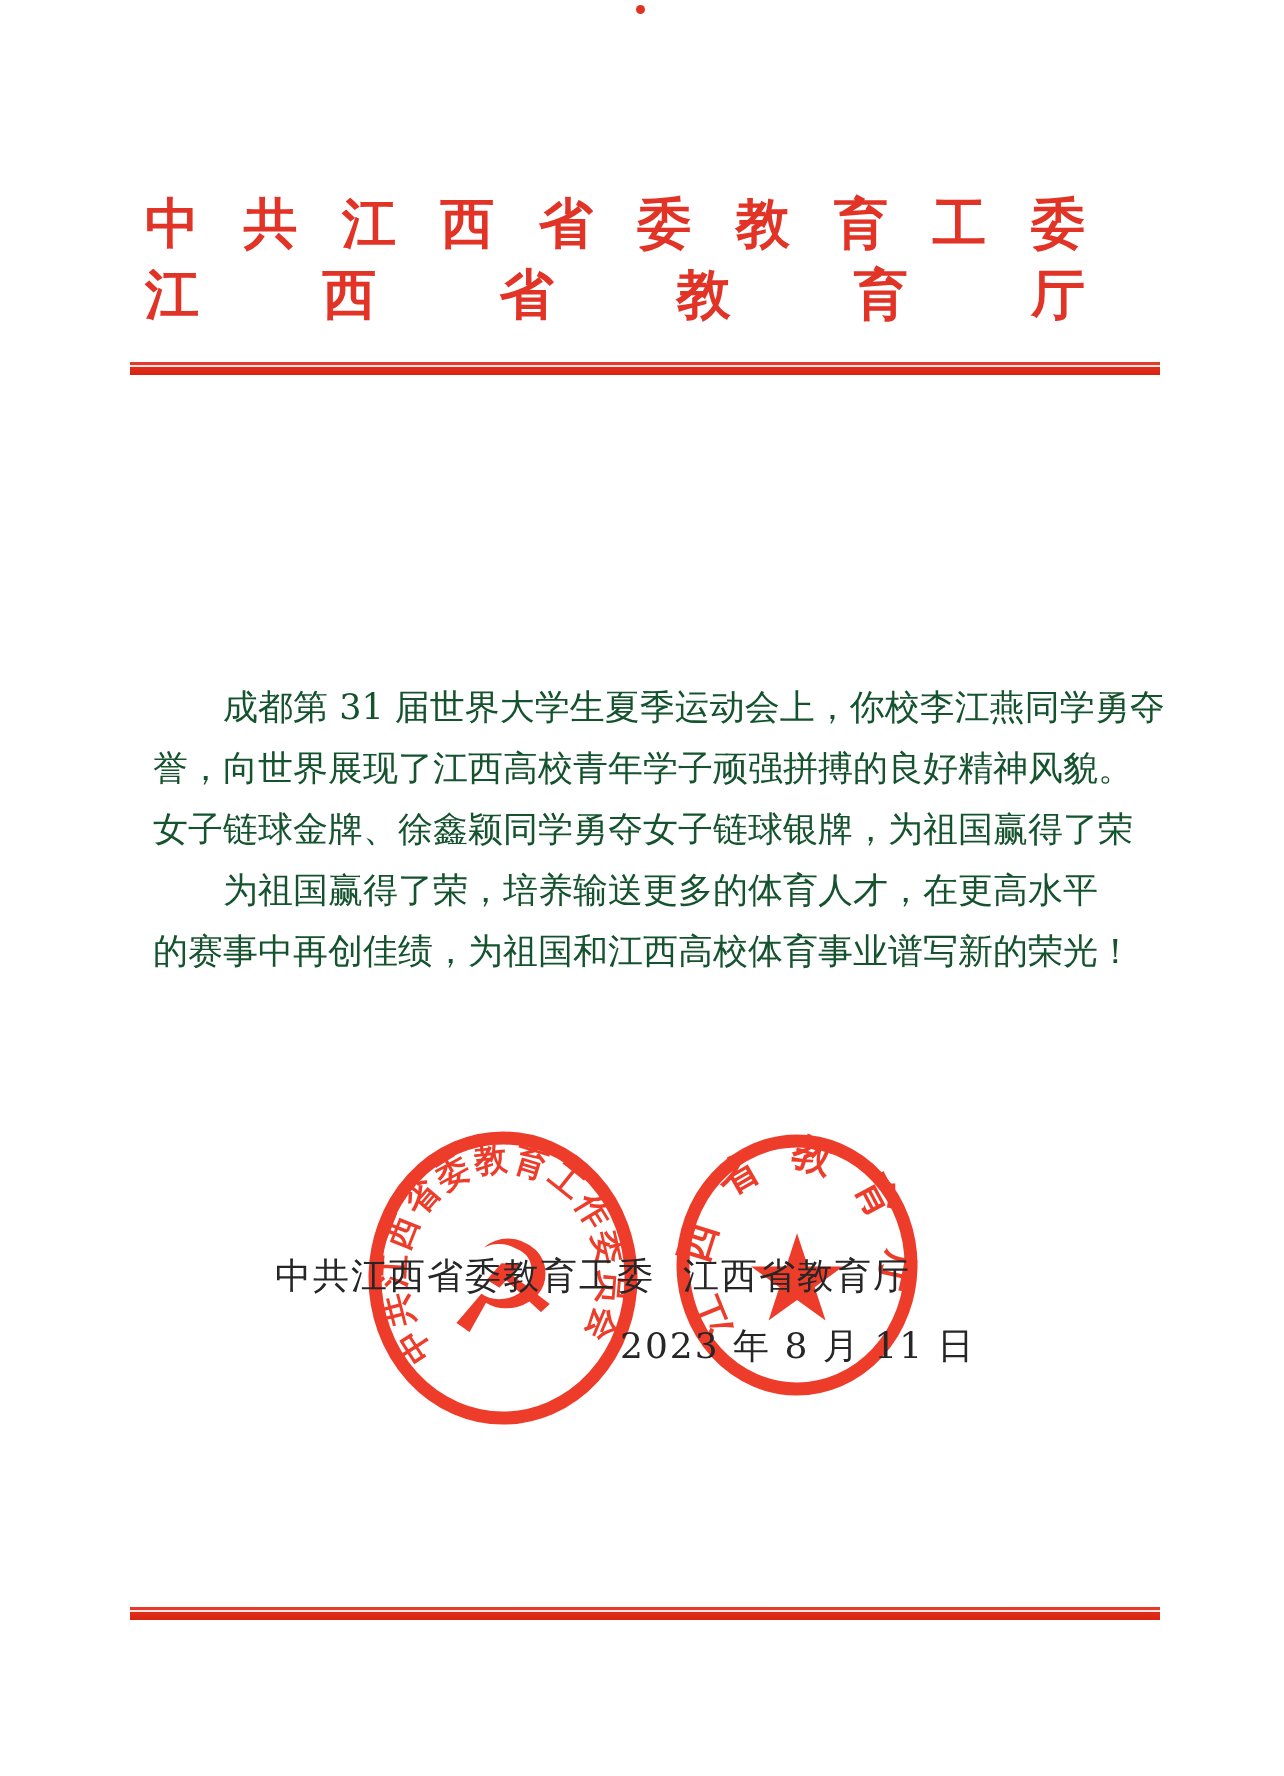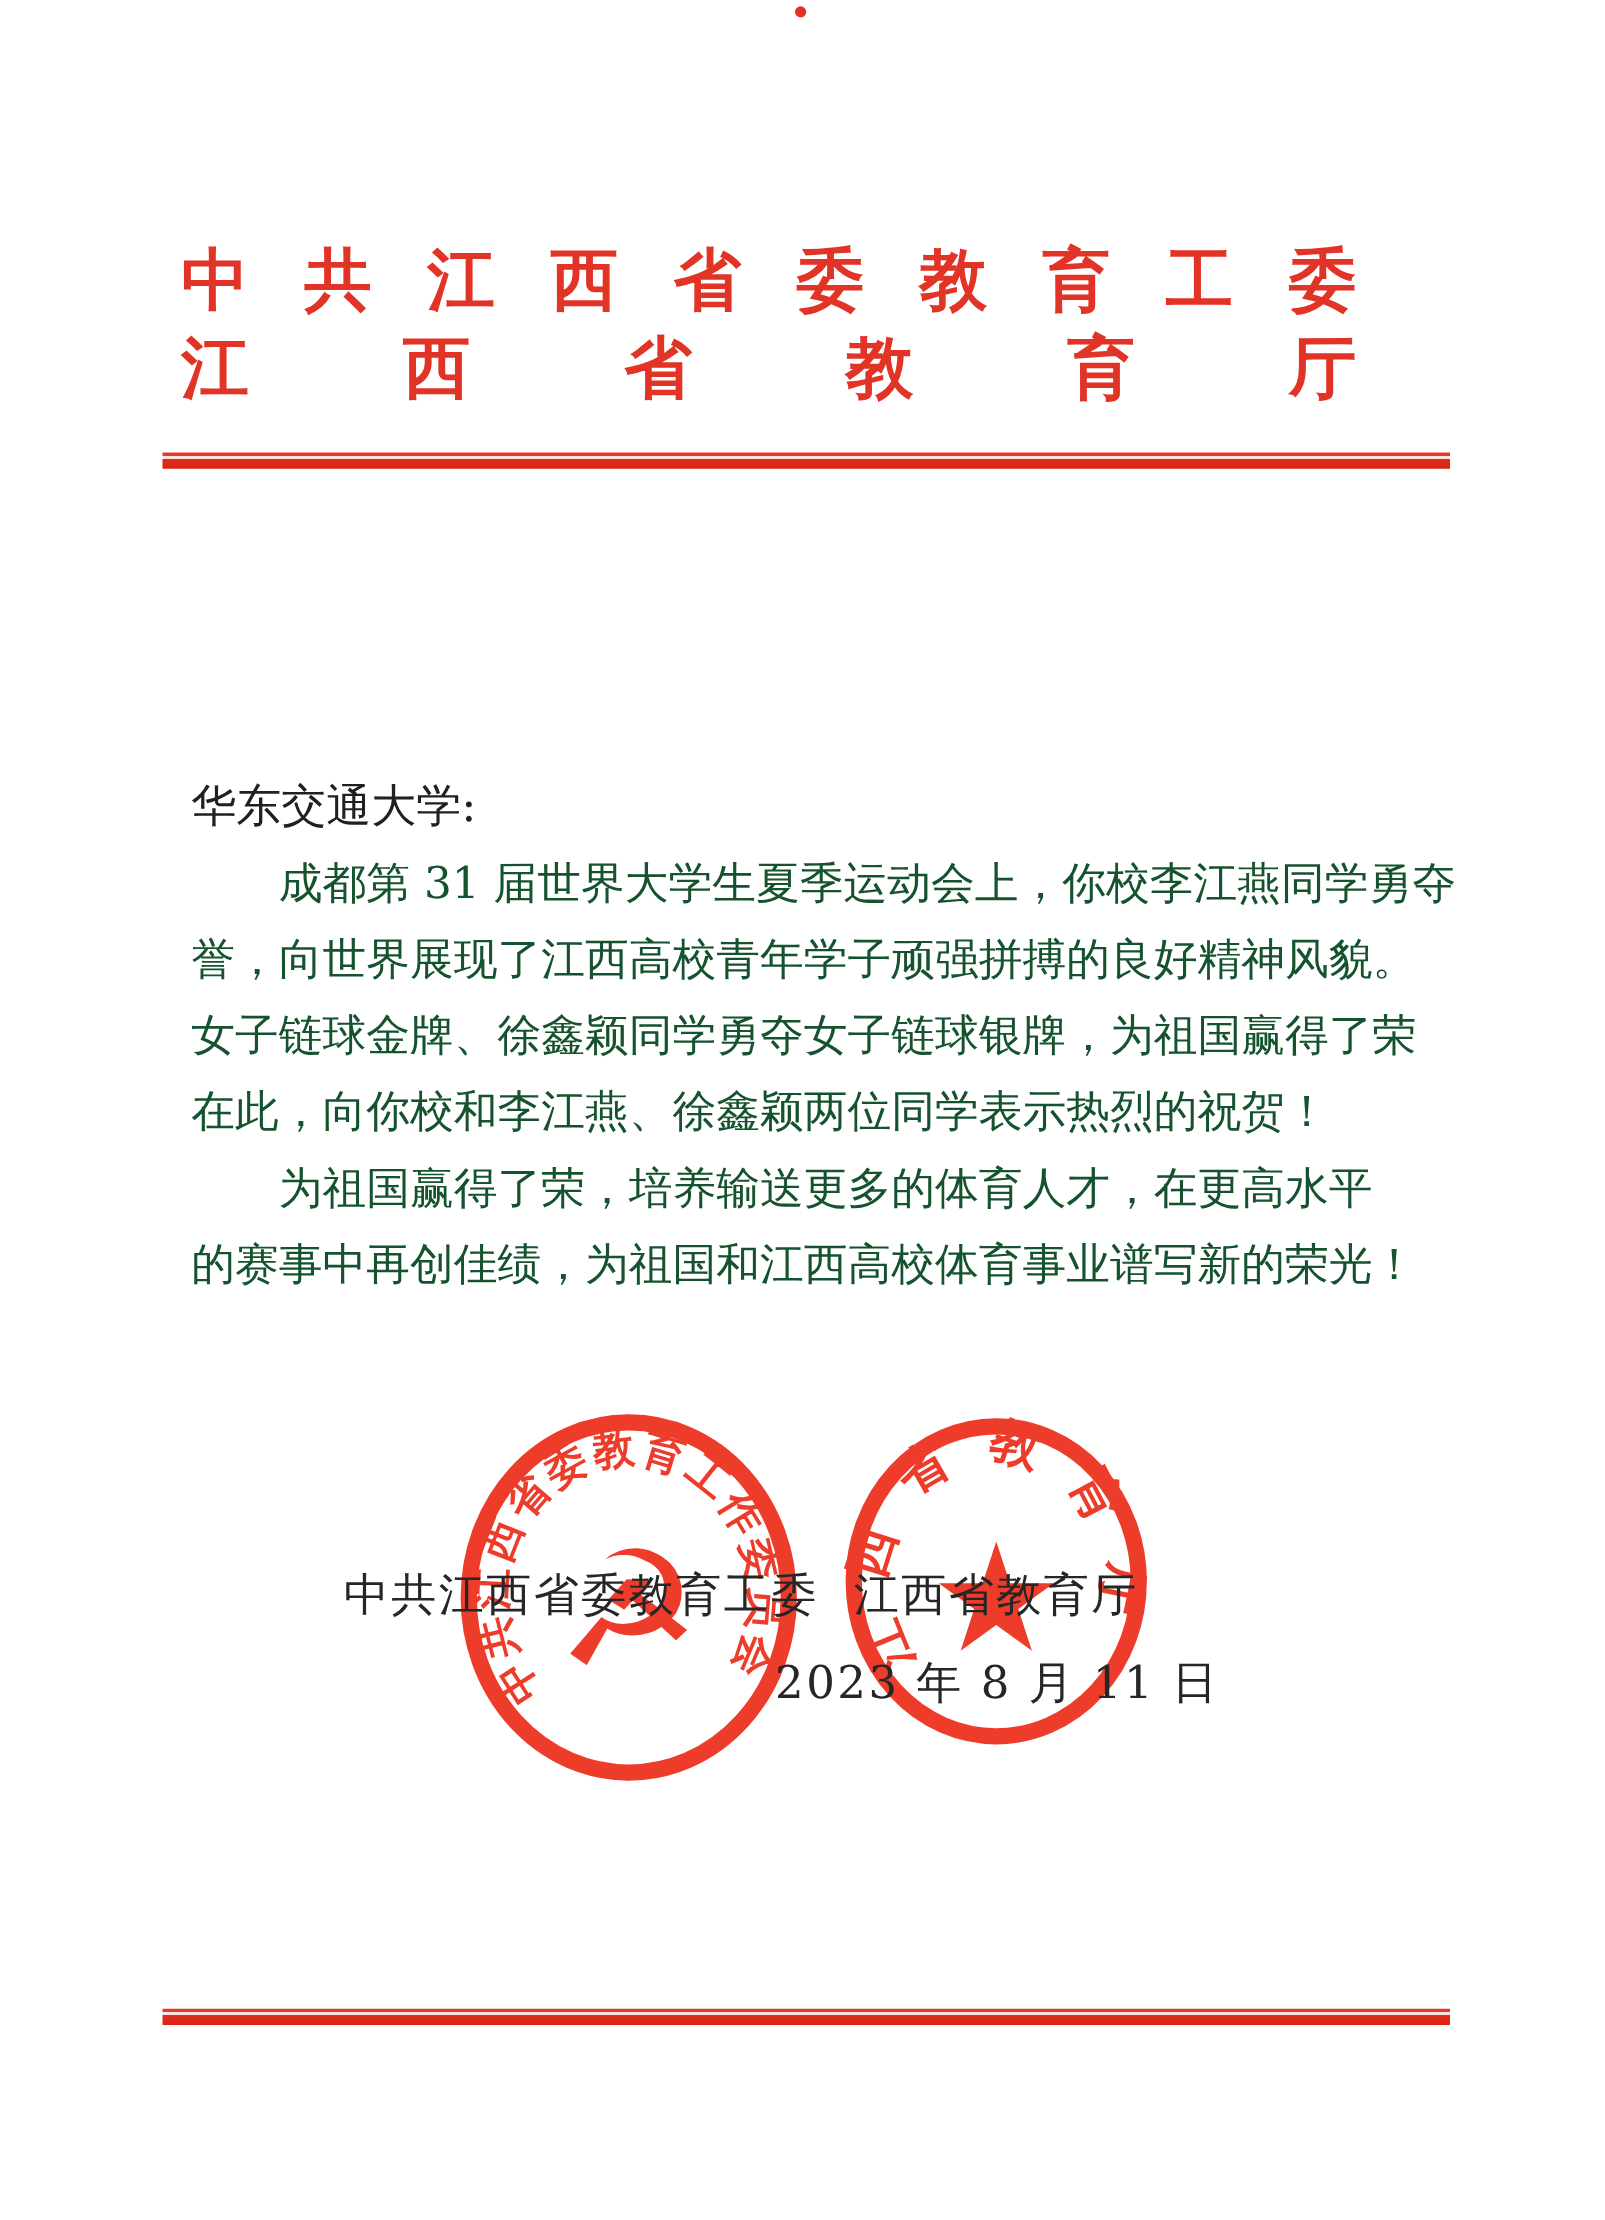--- a/index.html
+++ b/index.html
@@ -97,27 +97,25 @@
         <span>省</span>
         <span>教</span>
         <span>育</span>
         <span>厅</span>
       </div>
   </div>
 
   <div class="rule rule-top"></div>
 
 
-  <div class="salutation">华东交通大学:</div>
 
   <div class="body-block">
     <div class="line indent">成都第 31 届世界大学生夏季运动会上，你校李江燕同学勇夺</div>
     <div class="line">誉，向世界展现了江西高校青年学子顽强拼搏的良好精神风貌。</div>
     <div class="line">女子链球金牌、徐鑫颖同学勇夺女子链球银牌，为祖国赢得了荣</div>
-    <div class="line">在此，向你校和李江燕、徐鑫颖两位同学表示热烈的祝贺！</div>
     <div class="line indent">为祖国赢得了荣，培养输送更多的体育人才，在更高水平</div>
     <div class="line">的赛事中再创佳绩，为祖国和江西高校体育事业谱写新的荣光！</div>
   </div>
 
   <svg class="stamp stamp-left" width="290" height="308" viewBox="0 0 290 308">
     <ellipse cx="145" cy="154" rx="128" ry="140" fill="none" stroke="#ed2b19" stroke-width="13"></ellipse>
     <defs>
       <path id="arcL" d="M 75.7 229 A 98 107 0 1 1 214.3 229" fill="none"></path>
     </defs>
     <text font-size="33" letter-spacing="3">

